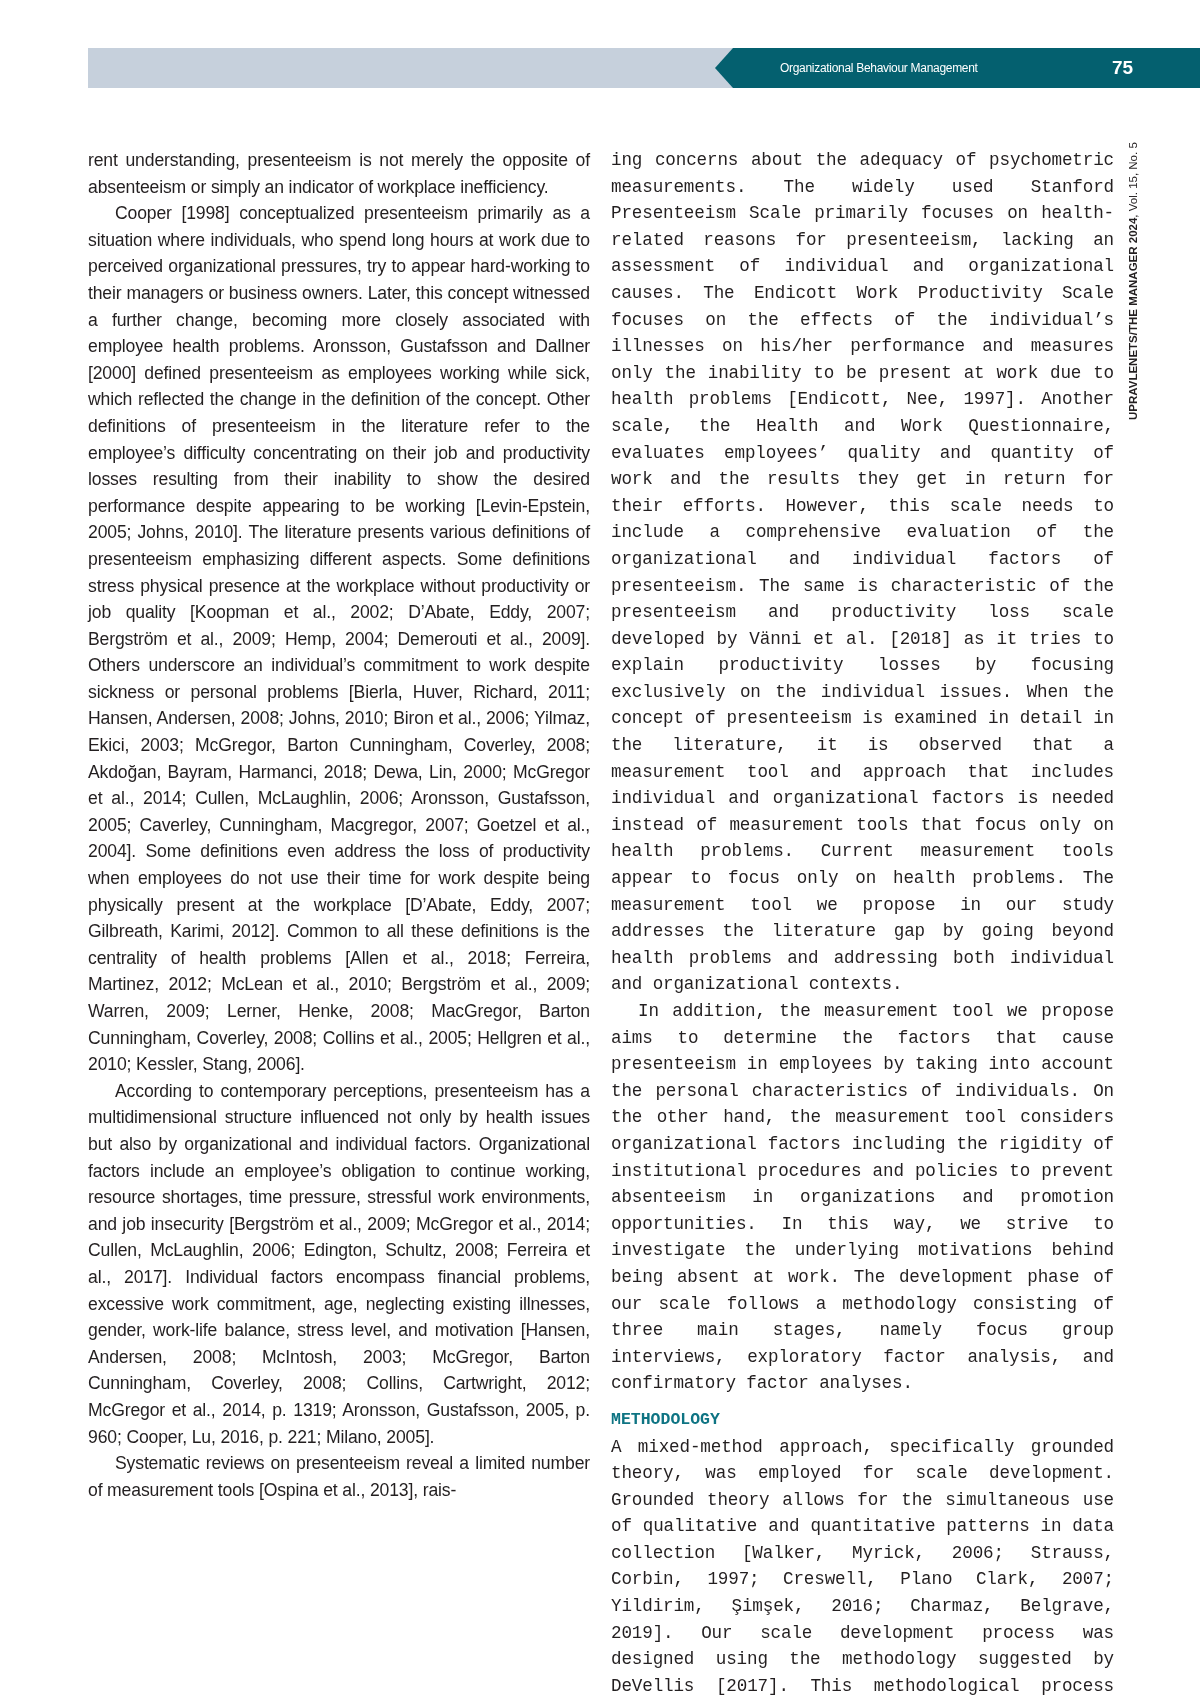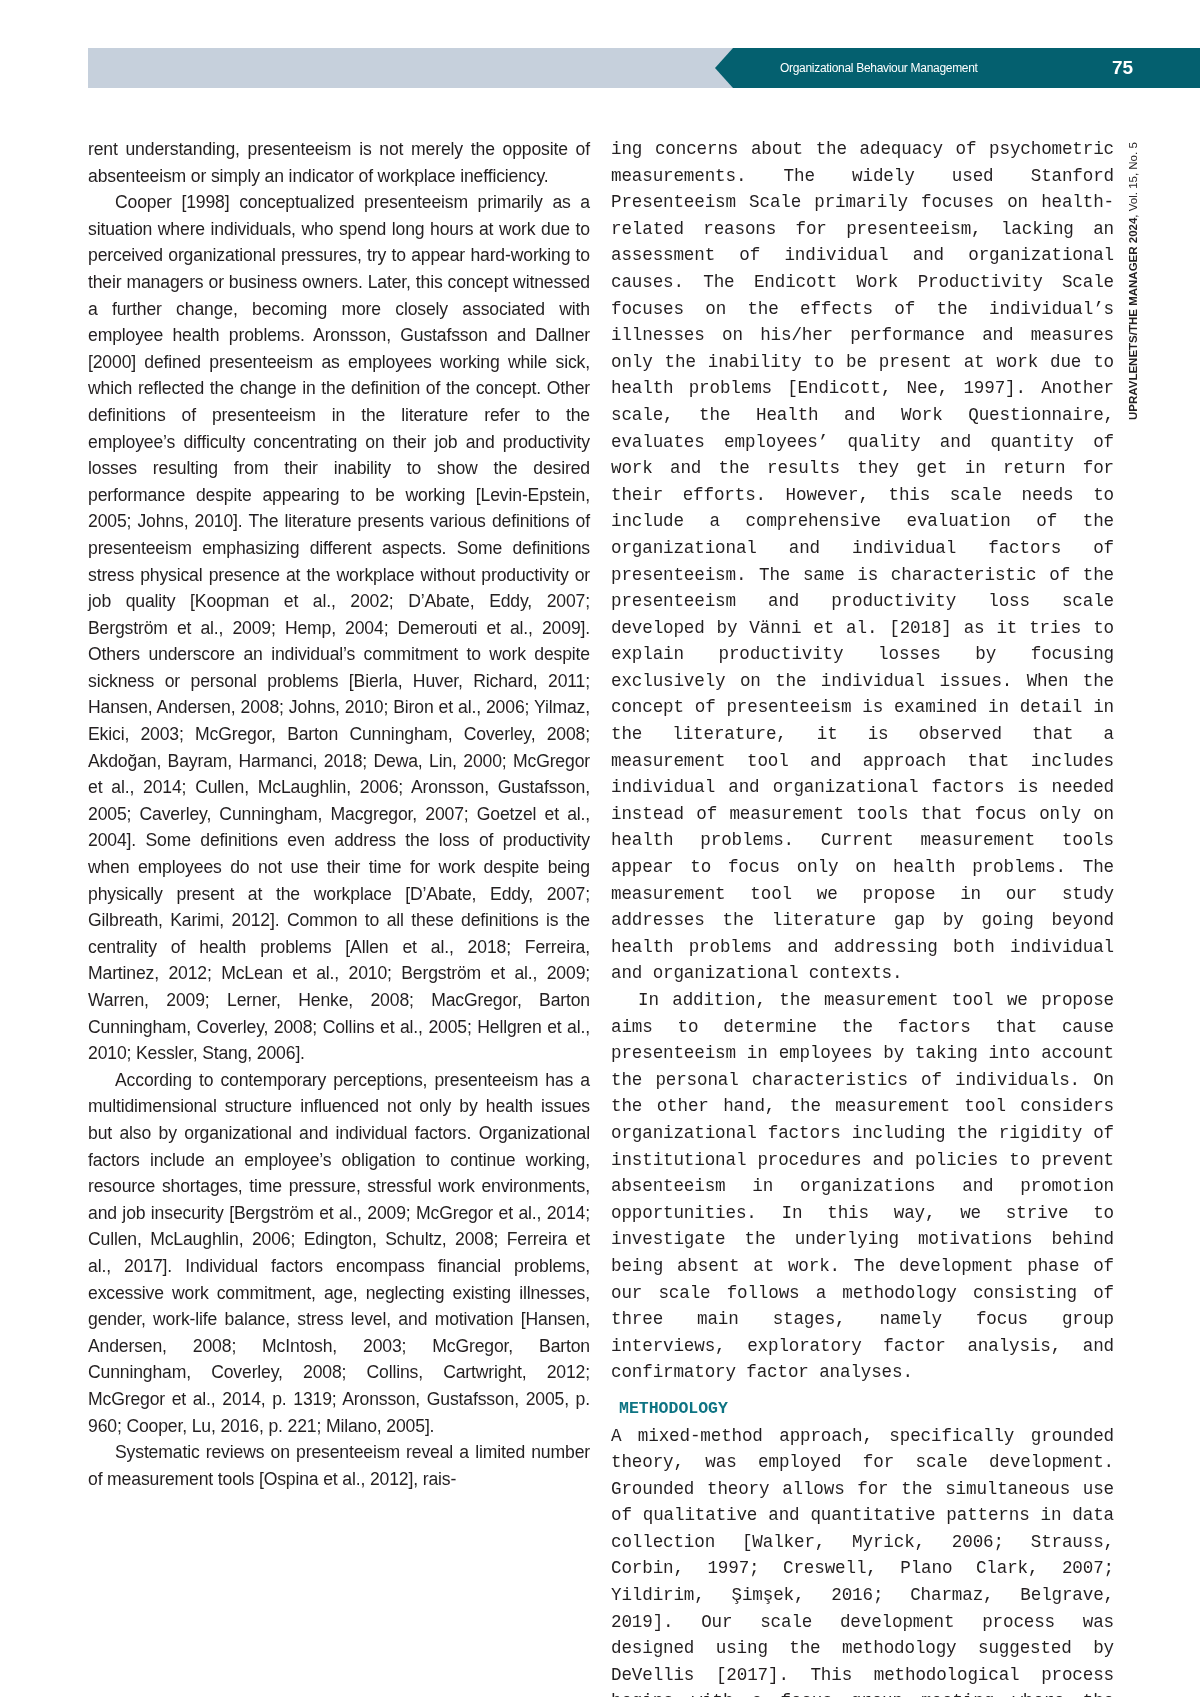--- a/index.html
+++ b/index.html
@@ -26,48 +26,48 @@
     color: #ffffff; font-size: 19px; font-weight: bold;
   }
   .side-text {
     position: absolute; left: 1127px; top: 120px;
     writing-mode: vertical-rl; transform: rotate(180deg);
     font-size: 11.5px; color: #231f20; white-space: nowrap;
     height: 300px; text-align: left;
   }
   .side-text .bold { font-weight: bold; }
   .column {
-    position: absolute; top: 136px; width: 502px;
+    position: absolute; top: 147px; width: 502px;
     font-size: 17.6px; line-height: 26.6px; text-align: justify;
     letter-spacing: -0.15px;
   }
   .col-left { left: 88px; }
   .col-right { left: 611px; width: 503px; font-family: Liberation Mono, monospace; }
   .column p { margin: 0; text-indent: 27px; hyphens: auto; }
   .column p.noindent { text-indent: 0; }
   .section-heading {
-    margin: 10px 0 0 8px; color: #0e7483; font-weight: bold; font-size: 16.5px;
+    margin: 10px 0 0 0; color: #0e7483; font-weight: bold; font-size: 16.5px;
     line-height: 26.6px; letter-spacing: 0;
   }
 </style>
 </head>
 <body>
 
 <div class="header-bar"></div>
 <div class="header-tab"></div>
 <div class="header-title">Organizational Behaviour Management</div>
 <div class="page-number">75</div>
 
 <div class="side-text"><span class="bold">UPRAVLENETS/THE MANAGER 2024</span><span>, Vol. 15, No. 5</span></div>
 
 <div class="column col-left">
   <p class="noindent">rent understanding, presenteeism is not merely the opposite of absenteeism or simply an indicator of workplace inefficiency.</p>
   <p>Cooper [1998] conceptualized presenteeism primarily as a situation where individuals, who spend long hours at work due to perceived organizational pressures, try to appear hard-working to their managers or business owners. Later, this concept witnessed a further change, becoming more closely associated with employee health problems. Aronsson, Gustafsson and Dallner [2000] defined presenteeism as employees working while sick, which reflected the change in the definition of the concept. Other definitions of presenteeism in the literature refer to the employee’s difficulty concentrating on their job and productivity losses resulting from their inability to show the desired performance despite appearing to be working [Levin-Epstein, 2005; Johns, 2010]. The literature presents various definitions of presenteeism emphasizing different aspects. Some definitions stress physical presence at the workplace without productivity or job quality [Koopman et al., 2002; D’Abate, Eddy, 2007; Bergström et al., 2009; Hemp, 2004; Demerouti et al., 2009]. Others underscore an individual’s commitment to work despite sickness or personal problems [Bierla, Huver, Richard, 2011; Hansen, Andersen, 2008; Johns, 2010; Biron et al., 2006; Yilmaz, Ekici, 2003; McGregor, Barton Cunningham, Coverley, 2008; Akdoğan, Bayram, Harmanci, 2018; Dewa, Lin, 2000; McGregor et al., 2014; Cullen, McLaughlin, 2006; Aronsson, Gustafsson, 2005; Caverley, Cunningham, Macgregor, 2007; Goetzel et al., 2004]. Some definitions even address the loss of productivity when employees do not use their time for work despite being physically present at the workplace [D’Abate, Eddy, 2007; Gilbreath, Karimi, 2012]. Common to all these definitions is the centrality of health problems [Allen et al., 2018; Ferreira, Martinez, 2012; McLean et al., 2010; Bergström et al., 2009; Warren, 2009; Lerner, Henke, 2008; MacGregor, Barton Cunningham, Coverley, 2008; Collins et al., 2005; Hellgren et al., 2010; Kessler, Stang, 2006].</p>
   <p>According to contemporary perceptions, presenteeism has a multidimensional structure influenced not only by health issues but also by organizational and individual factors. Organizational factors include an employee’s obligation to continue working, resource shortages, time pressure, stressful work environments, and job insecurity [Bergström et al., 2009; McGregor et al., 2014; Cullen, McLaughlin, 2006; Edington, Schultz, 2008; Ferreira et al., 2017]. Individual factors encompass financial problems, excessive work commitment, age, neglecting existing illnesses, gender, work-life balance, stress level, and motivation [Hansen, Andersen, 2008; McIntosh, 2003; McGregor, Barton Cunningham, Coverley, 2008; Collins, Cartwright, 2012; McGregor et al., 2014, p. 1319; Aronsson, Gustafsson, 2005, p. 960; Cooper, Lu, 2016, p. 221; Milano, 2005].</p>
-  <p>Systematic reviews on presenteeism reveal a limited number of measurement tools [Ospina et al., 2012], rais-</p>
+  <p>Systematic reviews on presenteeism reveal a limited number of measurement tools [Ospina et al., 2013], rais-</p>
 </div>
 
 <div class="column col-right">
   <p class="noindent">ing concerns about the adequacy of psychometric measurements. The widely used Stanford Presenteeism Scale primarily focuses on health-related reasons for presenteeism, lacking an assessment of individual and organizational causes. The Endicott Work Productivity Scale focuses on the effects of the individual’s illnesses on his/her performance and measures only the inability to be present at work due to health problems [Endicott, Nee, 1997]. Another scale, the Health and Work Questionnaire, evaluates employees’ quality and quantity of work and the results they get in return for their efforts. However, this scale needs to include a comprehensive evaluation of the organizational and individual factors of presenteeism. The same is characteristic of the presenteeism and productivity loss scale developed by Vänni et al. [2018] as it tries to explain productivity losses by focusing exclusively on the individual issues. When the concept of presenteeism is examined in detail in the literature, it is observed that a measurement tool and approach that includes individual and organizational factors is needed instead of measurement tools that focus only on health problems. Current measurement tools appear to focus only on health problems. The measurement tool we propose in our study addresses the literature gap by going beyond health problems and addressing both individual and organizational contexts.</p>
   <p>In addition, the measurement tool we propose aims to determine the factors that cause presenteeism in employees by taking into account the personal characteristics of individuals. On the other hand, the measurement tool considers organizational factors including the rigidity of institutional procedures and policies to prevent absenteeism in organizations and promotion opportunities. In this way, we strive to investigate the underlying motivations behind being absent at work. The development phase of our scale follows a methodology consisting of three main stages, namely focus group interviews, exploratory factor analysis, and confirmatory factor analyses.</p>
   <h2 class="section-heading">METHODOLOGY</h2>
   <p class="noindent">A mixed-method approach, specifically grounded theory, was employed for scale development. Grounded theory allows for the simultaneous use of qualitative and quantitative patterns in data collection [Walker, Myrick, 2006; Strauss, Corbin, 1997; Creswell, Plano Clark, 2007; Yildirim, Şimşek, 2016; Charmaz, Belgrave, 2019]. Our scale development process was designed using the methodology suggested by DeVellis [2017]. This methodological process begins with a focus group meeting where the research problem is discussed. Subsequently, the data obtained were subjected to content analysis, and an item pool was prepared. A pilot study regarding the item pool was carried out. Subsequently, the survey data of two samples were analysed [Krueger, Casey, 2000].</p>
   <p>In the first stage of the scale process, researchers determined the theoretical background of the concept un-</p>
 </div>
 

